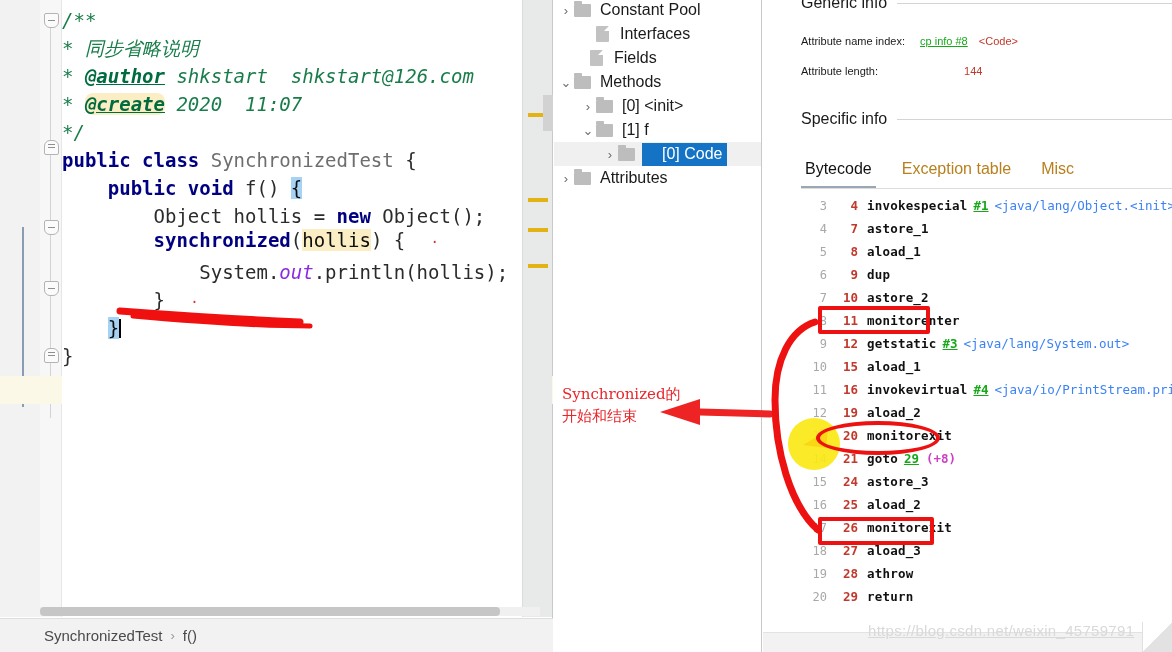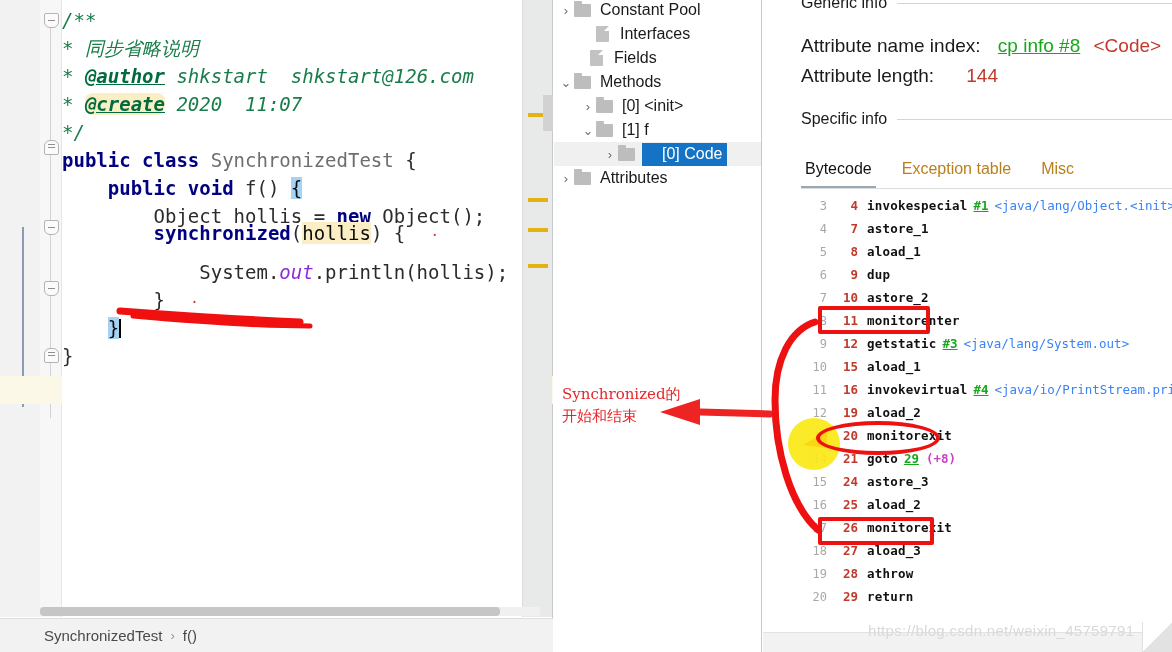--- a/index.html
+++ b/index.html
@@ -150,21 +150,21 @@
     position: absolute; left: 785px; top: 0; width: 409px; height: 543px;
     background: #ffffff;
   }
   .sect-head {
     position: absolute; font-size: 16px; color: #1a1a1a;
     display: flex; align-items: center; width: 396px;
   }
   .sect-head .rule {
     flex: 1; height: 1px; background: #d4d4d4; margin-left: 10px;
   }
-  .kvrow { position: absolute; font-size: 19px; color: #1a1a1a; white-space: nowrap; }
+  .kvrow { position: absolute; font-size: 11px; color: #1a1a1a; white-space: nowrap; }
   .kv-key { display: inline-block; }
   .cp-link { color: #17a81a; text-decoration: underline; font-weight: normal; }
   .code-tag { color: #c0392b; }
   .num-val { color: #c0392b; }
 
   #tabs {
     position: absolute; left: 0; top: 158px; width: 409px; height: 32px;
     display: flex; align-items: flex-start; padding-left: 16px; gap: 22px;
   }
   .tab { font-size: 16px; color: #b8801d; padding: 2px 4px 8px 4px; cursor: default; }
@@ -214,21 +214,21 @@
     position: absolute; left: 562px; top: 383px; width: 160px;
     color: #e8252a; font-size: 15px; line-height: 22px;
     font-family: "DejaVu Serif", serif;
   }
   .svg-ann { position: absolute; left: 0; top: 0; width: 1172px; height: 652px;
              pointer-events: none; }
 
   #watermark {
     position: absolute; left: 868px; top: 622px;
     color: #d9d9d9; font-size: 15px; letter-spacing: .3px;
-    font-family: "Liberation Sans", sans-serif; white-space: nowrap;
+    font-family: "Liberation Sans", sans-serif; white-space: nowrap; text-decoration: underline;
   }
   #corner-fold {
     position: absolute; right: 0; bottom: 0; width: 30px; height: 30px;
     background: linear-gradient(135deg, #ffffff 50%, #e2e2e2 50%);
     border-left: 1px solid #e0e0e0;
   }
   #bottom-strip {
     position: absolute; left: 763px; bottom: 0; width: 409px; height: 20px;
     background: #f2f2f2; border-top: 1px solid #e2e2e2;
   }
@@ -257,21 +257,21 @@
 
     <div id="code-area">
         <div class="code-line" style="top: 6px;"><span class="cmt">/**</span></div>
         <div class="code-line" style="top: 34px;"><span class="cmt">* </span><span class="cmt">同步省略说明</span></div>
         <div class="code-line" style="top: 62px;"><span class="cmt">* </span><span class="cmt-tag">@author</span><span class="cmt"> shkstart  shkstart@126.com</span></div>
         <div class="code-line" style="top: 90px;"><span class="cmt">* </span><span class="cmt-tag-hl">@create</span><span class="cmt"> 2020  11:07</span></div>
         <div class="code-line" style="top: 118px;"><span class="cmt">*/</span></div>
         <div class="code-line" style="top: 146px;"><span class="kw">public class </span><span class="cls">SynchronizedTest</span><span class="ident"> {</span></div>
         <div class="code-line" style="top: 174px;"><span class="kw">    public void </span><span class="ident">f() </span><span class="sel-brace">{</span></div>
         <div class="code-line" style="top: 202px;"><span class="ident">        Object hollis = </span><span class="kw">new</span><span class="ident"> Object();</span></div>
-        <div class="code-line" style="top: 219px; text-align: right;"><span class="ident">        </span><span class="kw">synchronized</span><span class="ident">(</span><span class="hl-ident">hollis</span><span class="ident">) {</span><span class="red-dot">   ·</span></div>
+        <div class="code-line" style="top: 226px; text-align: right;"><span class="ident">        </span><span class="kw">synchronized</span><span class="ident">(</span><span class="hl-ident">hollis</span><span class="ident">) {</span><span class="red-dot">   ·</span></div>
         <div class="code-line" style="top: 258px;"><span class="ident">            System.</span><span class="fld">out</span><span class="ident">.println(hollis);</span></div>
         <div class="code-line" style="top: 286px;"><span class="ident">        }</span><span class="red-dot">   ·</span></div>
         <div class="code-line" style="top: 314px;"><span class="ident">    </span><span class="sel-brace">}</span><span class="caret"></span></div>
         <div class="code-line" style="top: 342px;"><span class="ident">}</span></div>
       </div>
 
     <div id="editor-right-gutter">
       <div class="gm" style="top:113px;"></div>
       <div class="gm" style="top:198px;"></div>
       <div class="gm" style="top:228px;"></div>

